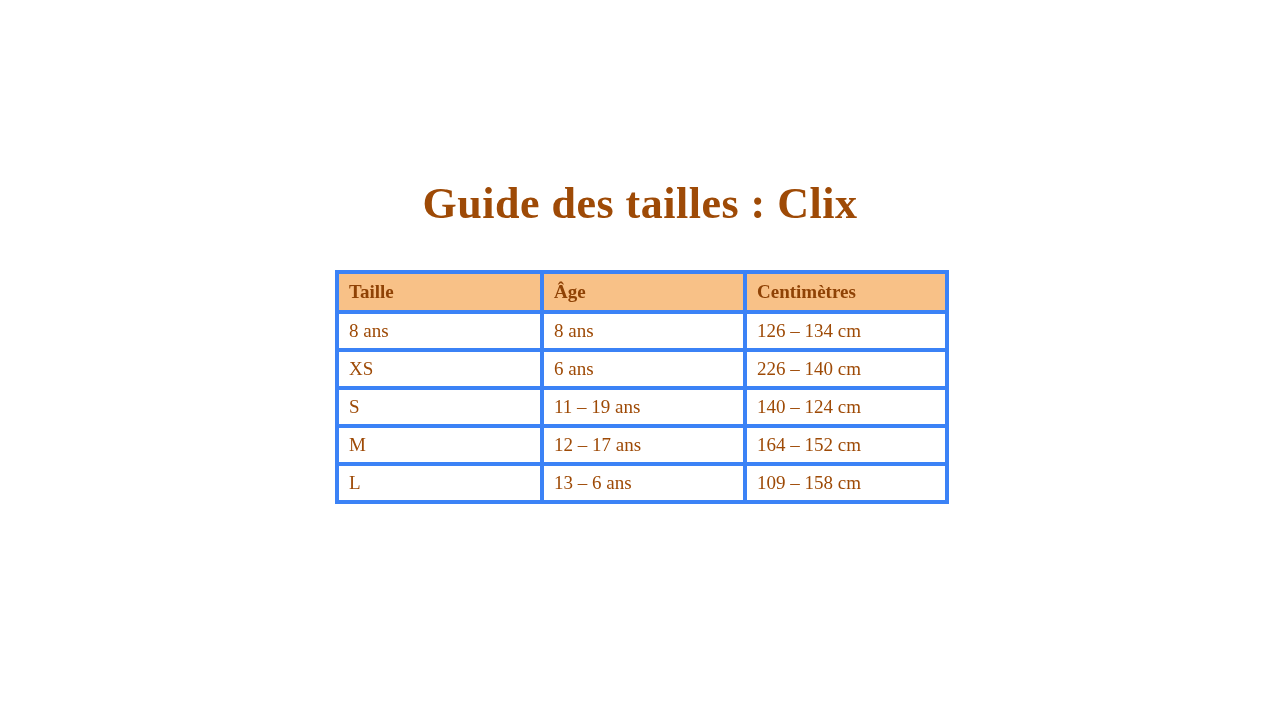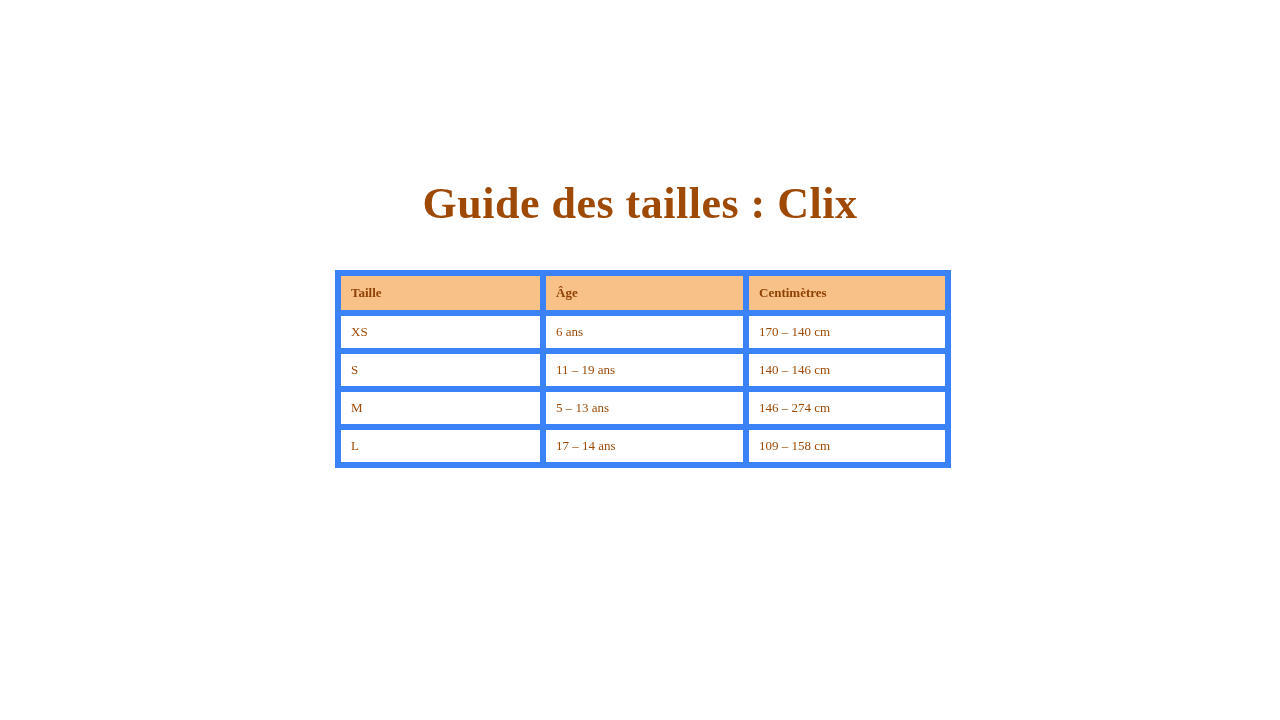--- a/index.html
+++ b/index.html
@@ -38,24 +38,24 @@
     left: 335px;
     width: 610px;
   }
   table.size-table {
     border-collapse: collapse;
     width: 610px;
     table-layout: fixed;
   }
   table.size-table td,
   table.size-table th {
-    border: 6px solid #3b82f6;
+    border: 4px solid #3b82f6;
     height: 38px;
     padding: 2px 10px;
-    font-size: 13px;
+    font-size: 19px;
     color: #9e4a06;
     text-align: left;
     vertical-align: middle;
     font-weight: normal;
     box-sizing: border-box;
   }
   table.size-table thead th {
     background: #f8c187;
     font-weight: bold;
     height: 40px;
@@ -84,36 +84,41 @@
       </colgroup>
       <thead>
         <tr>
           <th>Taille</th>
           <th>Âge</th>
           <th>Centimètres</th>
         </tr>
       </thead>
       <tbody>
         <tr>
+          <td>8 ans</td>
+          <td>8 ans</td>
+          <td>126 – 134 cm</td>
+        </tr>
+        <tr>
           <td>XS</td>
           <td>6 ans</td>
-          <td>170 – 140 cm</td>
+          <td>226 – 140 cm</td>
         </tr>
         <tr>
           <td>S</td>
           <td>11 – 19 ans</td>
-          <td>140 – 146 cm</td>
+          <td>140 – 124 cm</td>
         </tr>
         <tr>
           <td>M</td>
-          <td>5 – 13 ans</td>
-          <td>146 – 274 cm</td>
+          <td>12 – 17 ans</td>
+          <td>164 – 152 cm</td>
         </tr>
         <tr>
           <td>L</td>
-          <td>17 – 14 ans</td>
+          <td>13 – 6 ans</td>
           <td>109 – 158 cm</td>
         </tr>
       </tbody>
     </table>
   </div>
 
 </div>
 
 </body></html>

